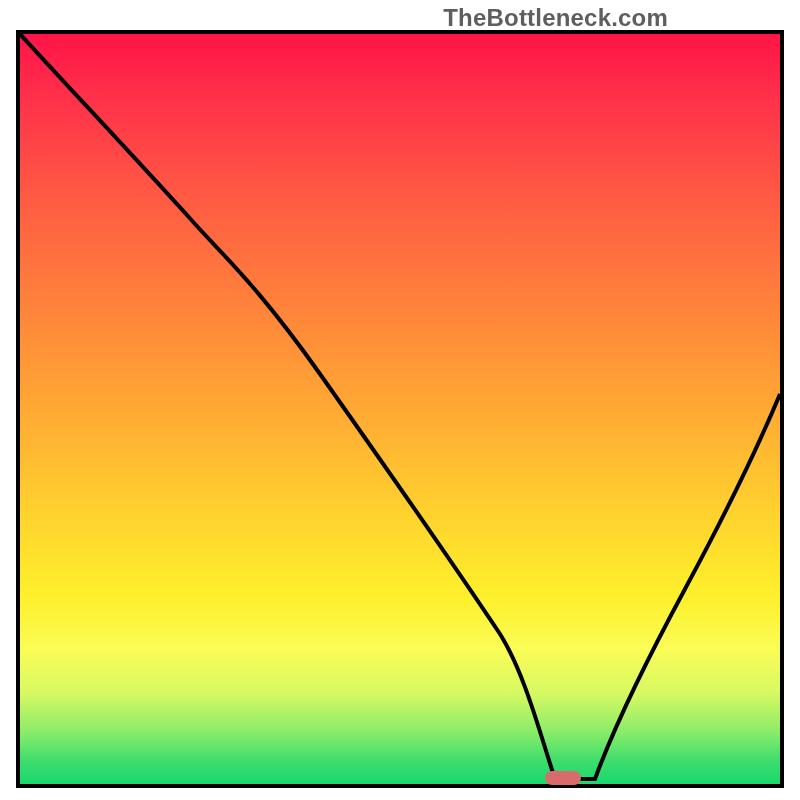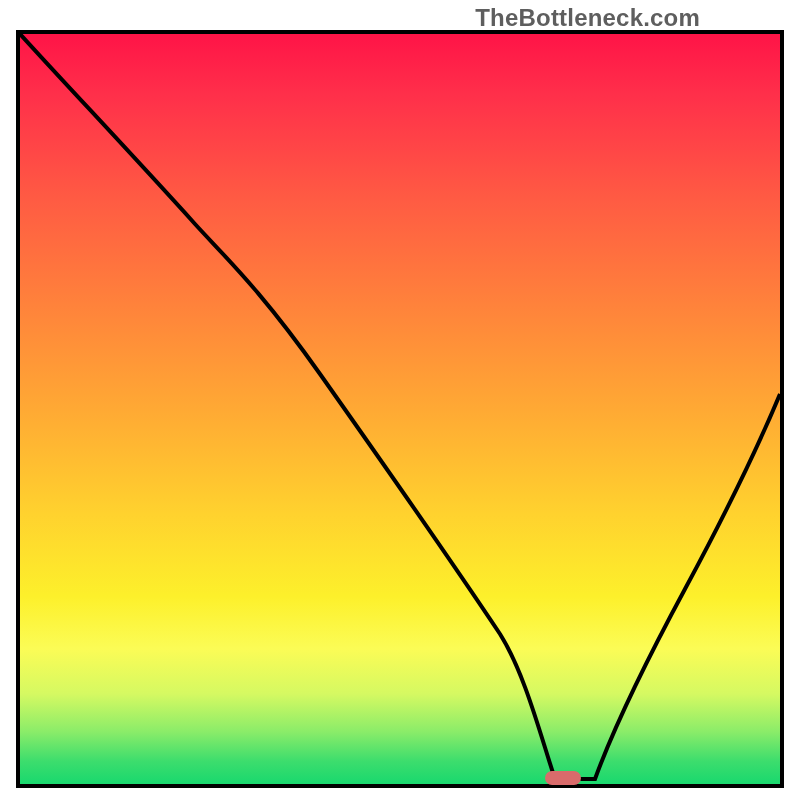--- a/index.html
+++ b/index.html
@@ -7,21 +7,20 @@
     padding: 0;
     width: 800px;
     height: 800px;
     background: #ffffff;
     font-family: Arial, Helvetica, sans-serif;
   }
   .container {
     position: relative;
     width: 682px;
     height: 800px;
-    padding-left: 32px;
   }
   .watermark {
     position: absolute;
     top: 4px;
     right: 14px;
     font-size: 24px;
     font-weight: bold;
     color: #5e5e5e;
     letter-spacing: 0.2px;
   }

